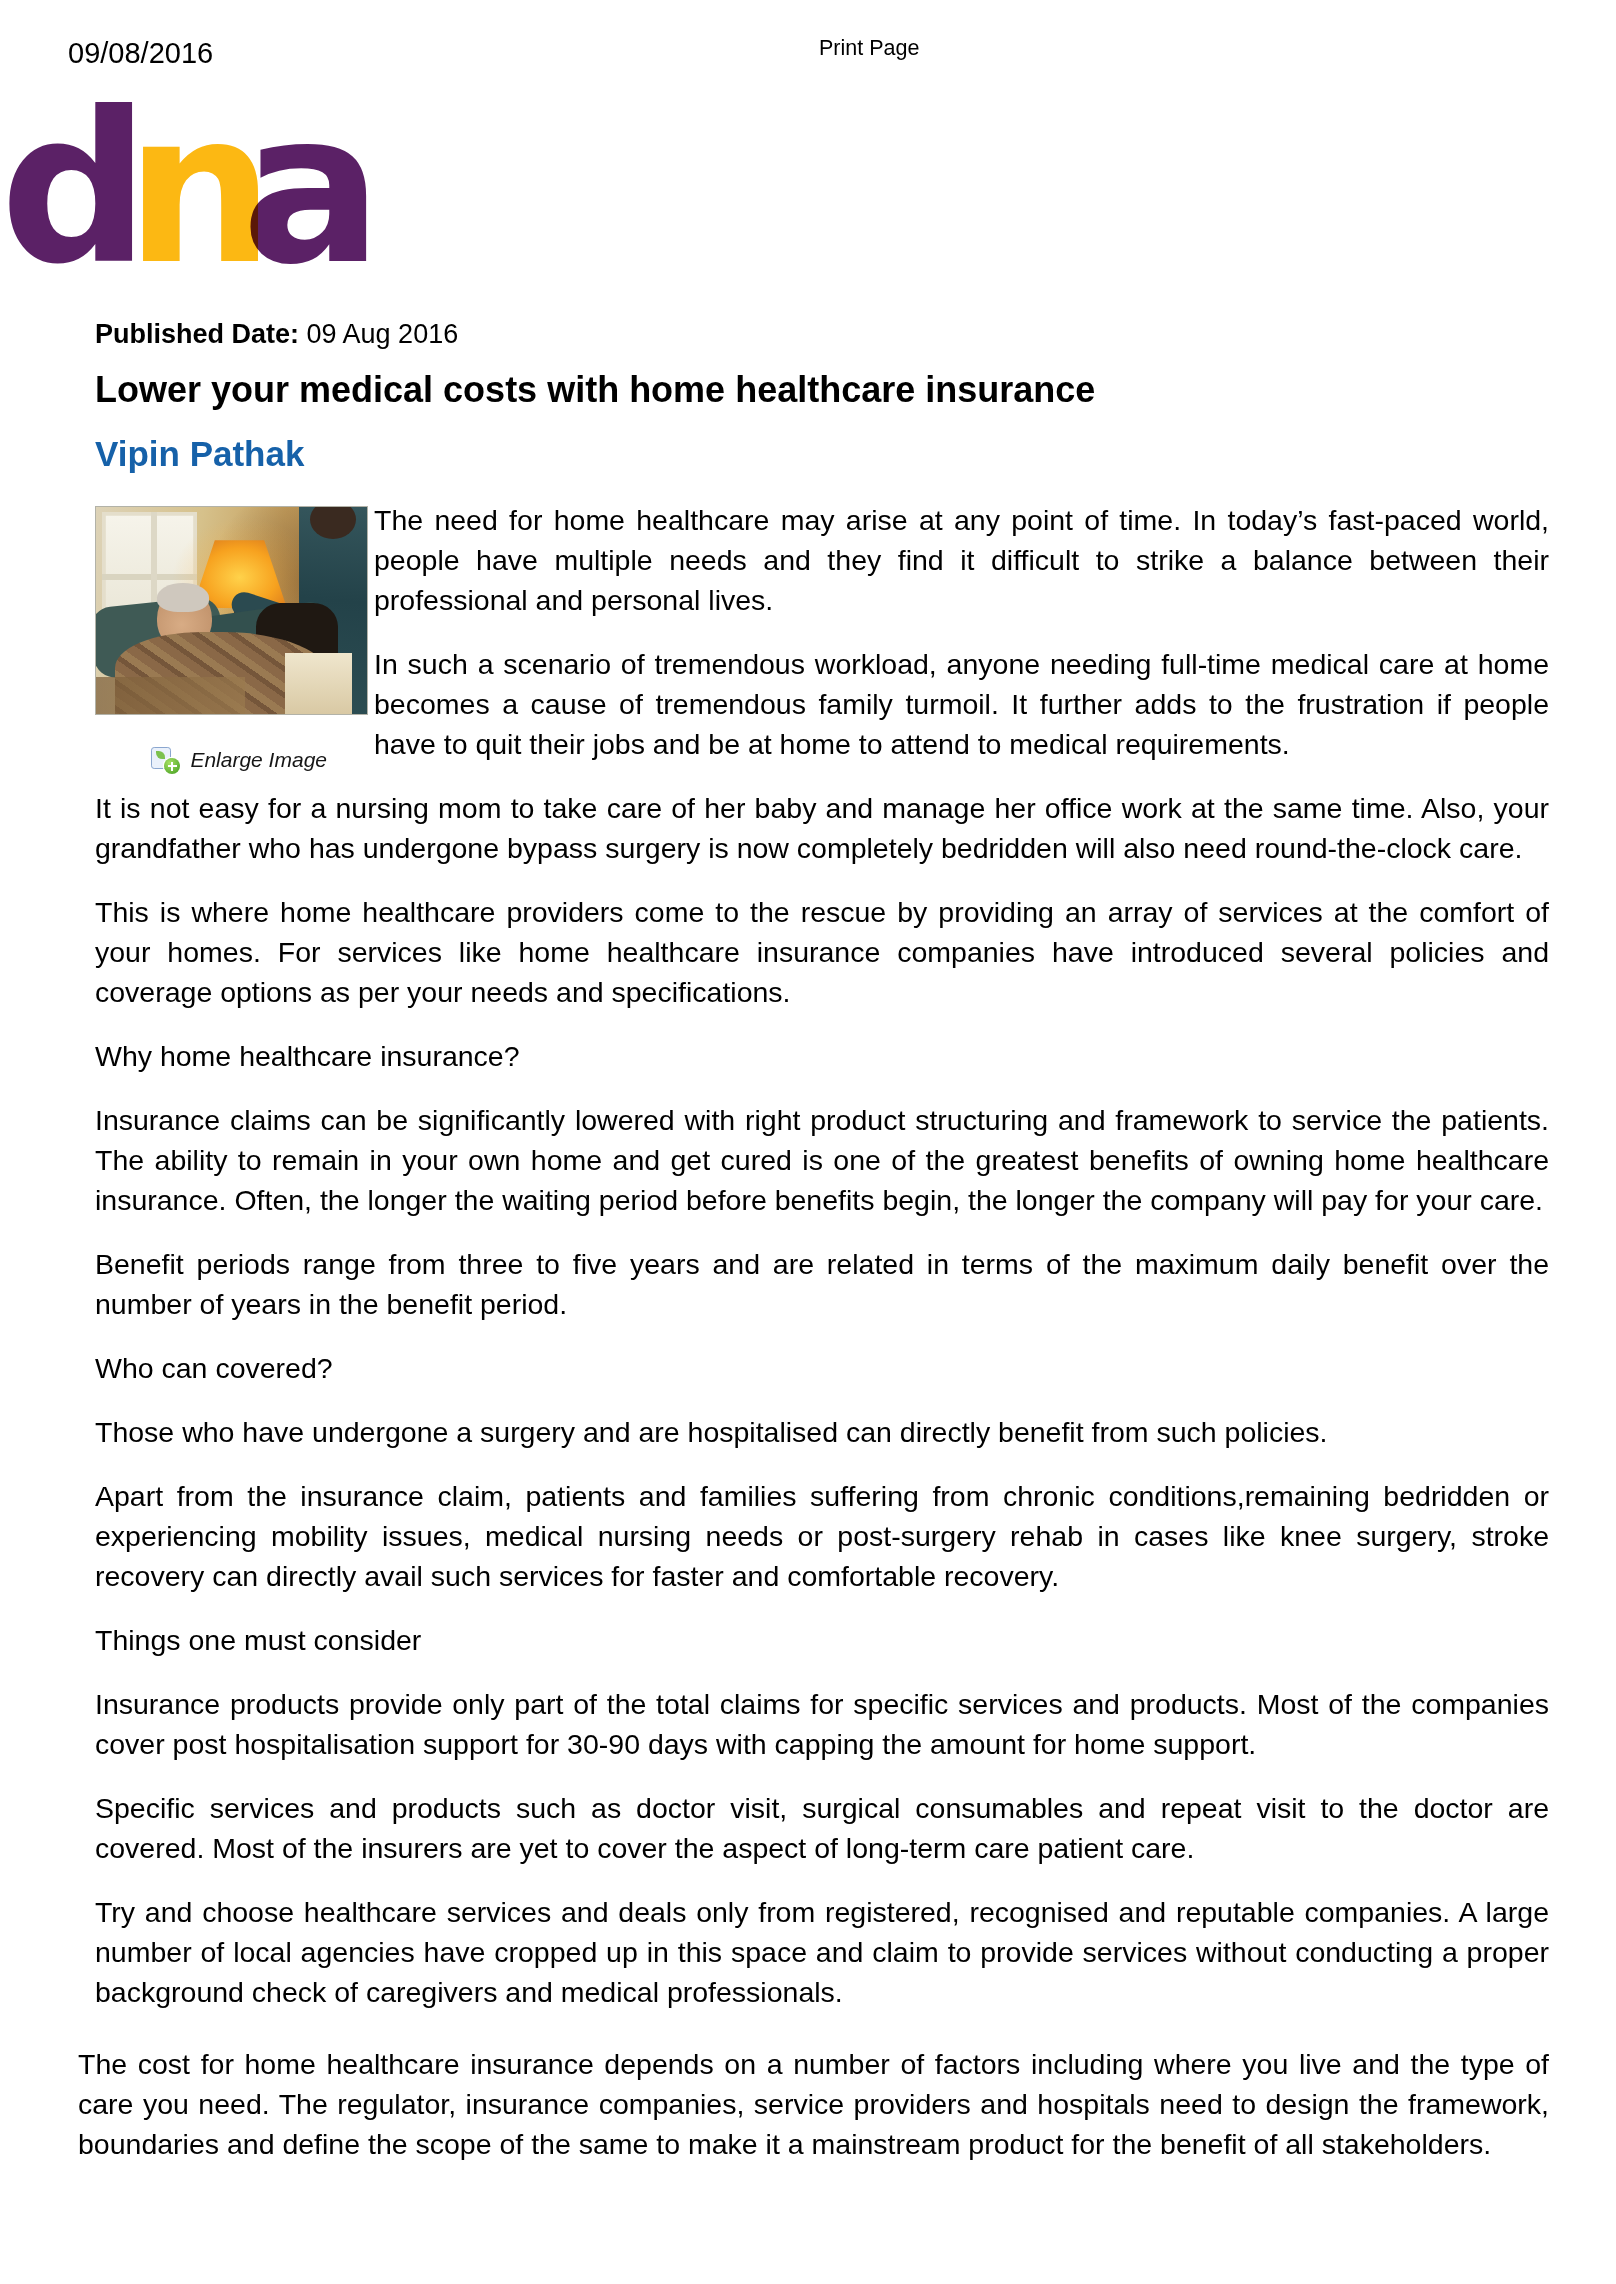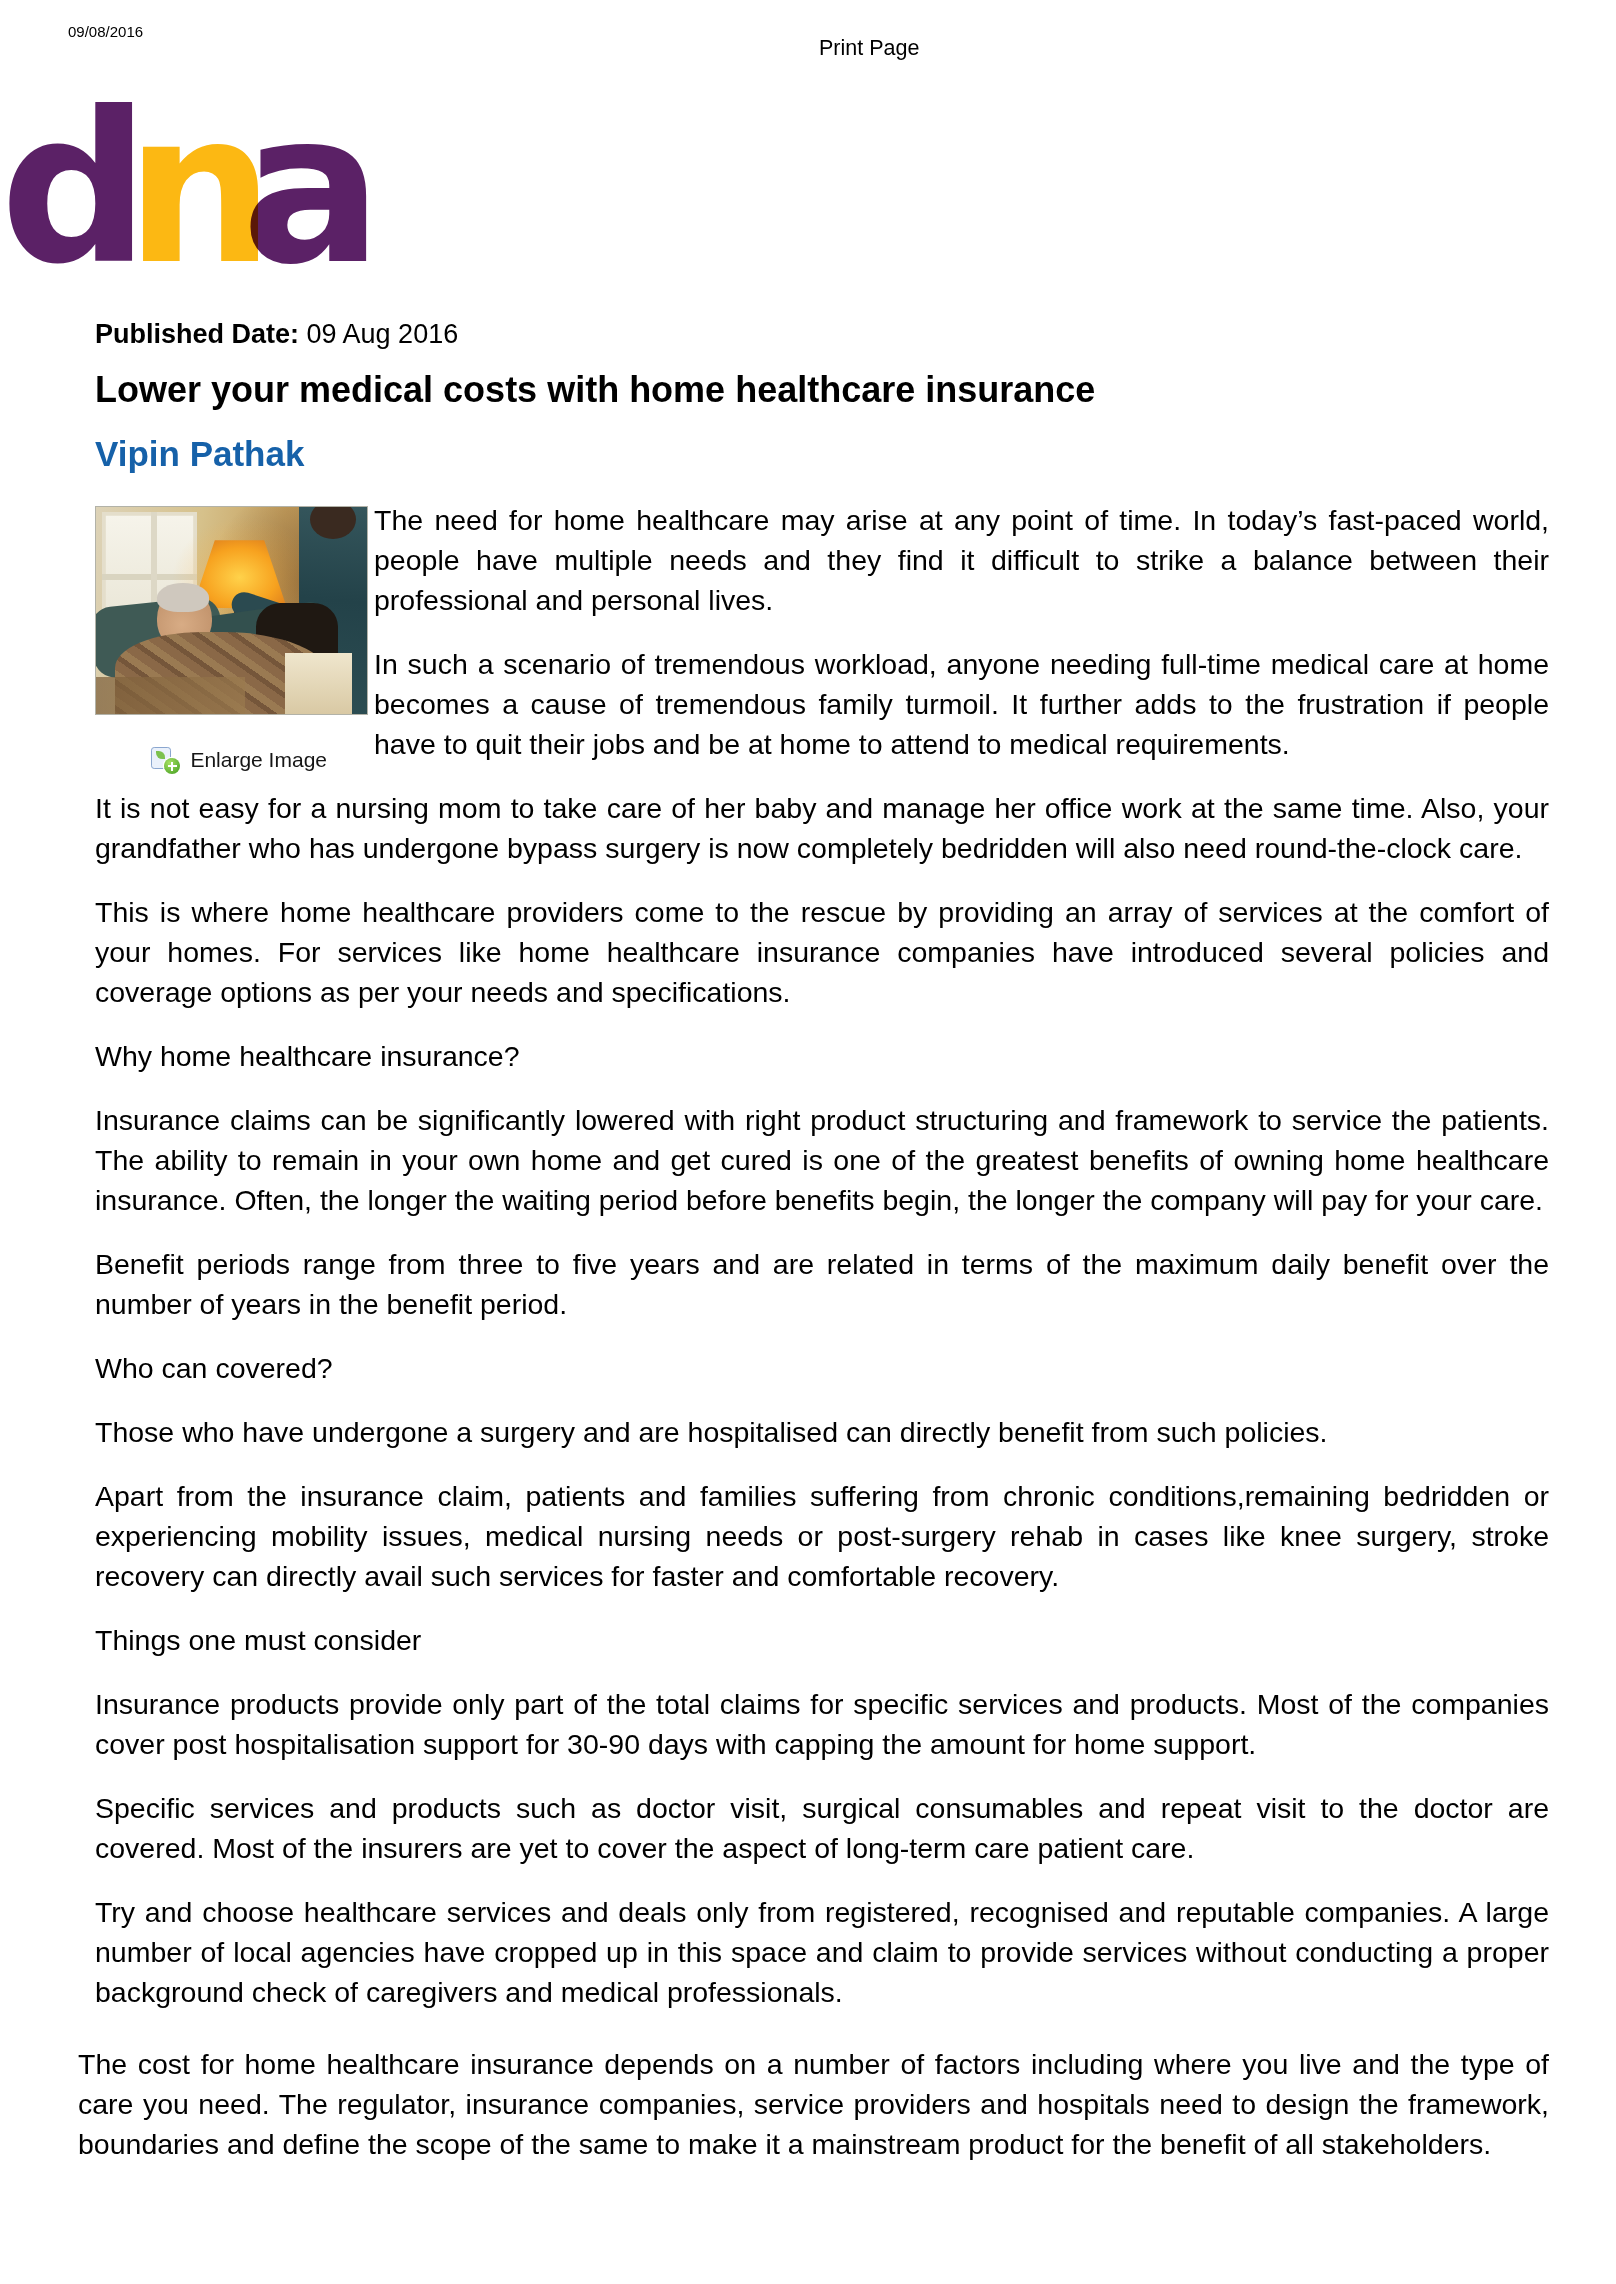--- a/index.html
+++ b/index.html
@@ -7,21 +7,21 @@
     position: relative;
     width: 1616px;
     height: 2284px;
     background: #ffffff;
     overflow: hidden;
     font-family: "Liberation Sans", sans-serif;
     color: #000000;
   }
 
   
-  .print-date   { position: absolute; left: 68px;  top: 20px; font-size: 15px; line-height: 24px; }
+  .print-date   { position: absolute; left: 68px;  top: 41px; font-size: 29px; line-height: 24px; }
   .print-title  { position: absolute; left: 819px; top: 36px; font-size: 21.5px; line-height: 24px; }
 
   
   .logo-wrap {
     padding-top: 94px;
     height: 191px;
     text-align: left;
     isolation: isolate;
     font-family: "DejaVu Sans", sans-serif;
     font-weight: bold;
@@ -48,21 +48,21 @@
     text-align: justify;
     margin: 24px 0;
   }
   .article p:first-of-type { margin-top: 0; }
   .article p.clear   { clear: left; }
   .article p.flush   { margin-left: -17px; }
   .article p.gap-top { margin-top: 32px; }
   .article p.footer-line { text-align: left; }
 
   
-  .figure { float: left; width: 232px; margin: 6.3px 47px 5px 0; }
+  .figure { float: left; width: 232px; margin: 6.3px 47px 5px 0; font-style: italic; }
   .photo {
     position: relative;
     width: 271px; height: 207px;
     border: 1.3px solid #b2b2a8;
     overflow: hidden;
     background: linear-gradient(100deg, #ddd3b8 0%, #d6c18b 35%, #c59f5d 62%, #a87f42 100%);
     cursor: pointer;
   }
   .ph { position: absolute; }
   .ph-smudge    { right: -32px; top: -25px; width: 190px; height: 203px;

